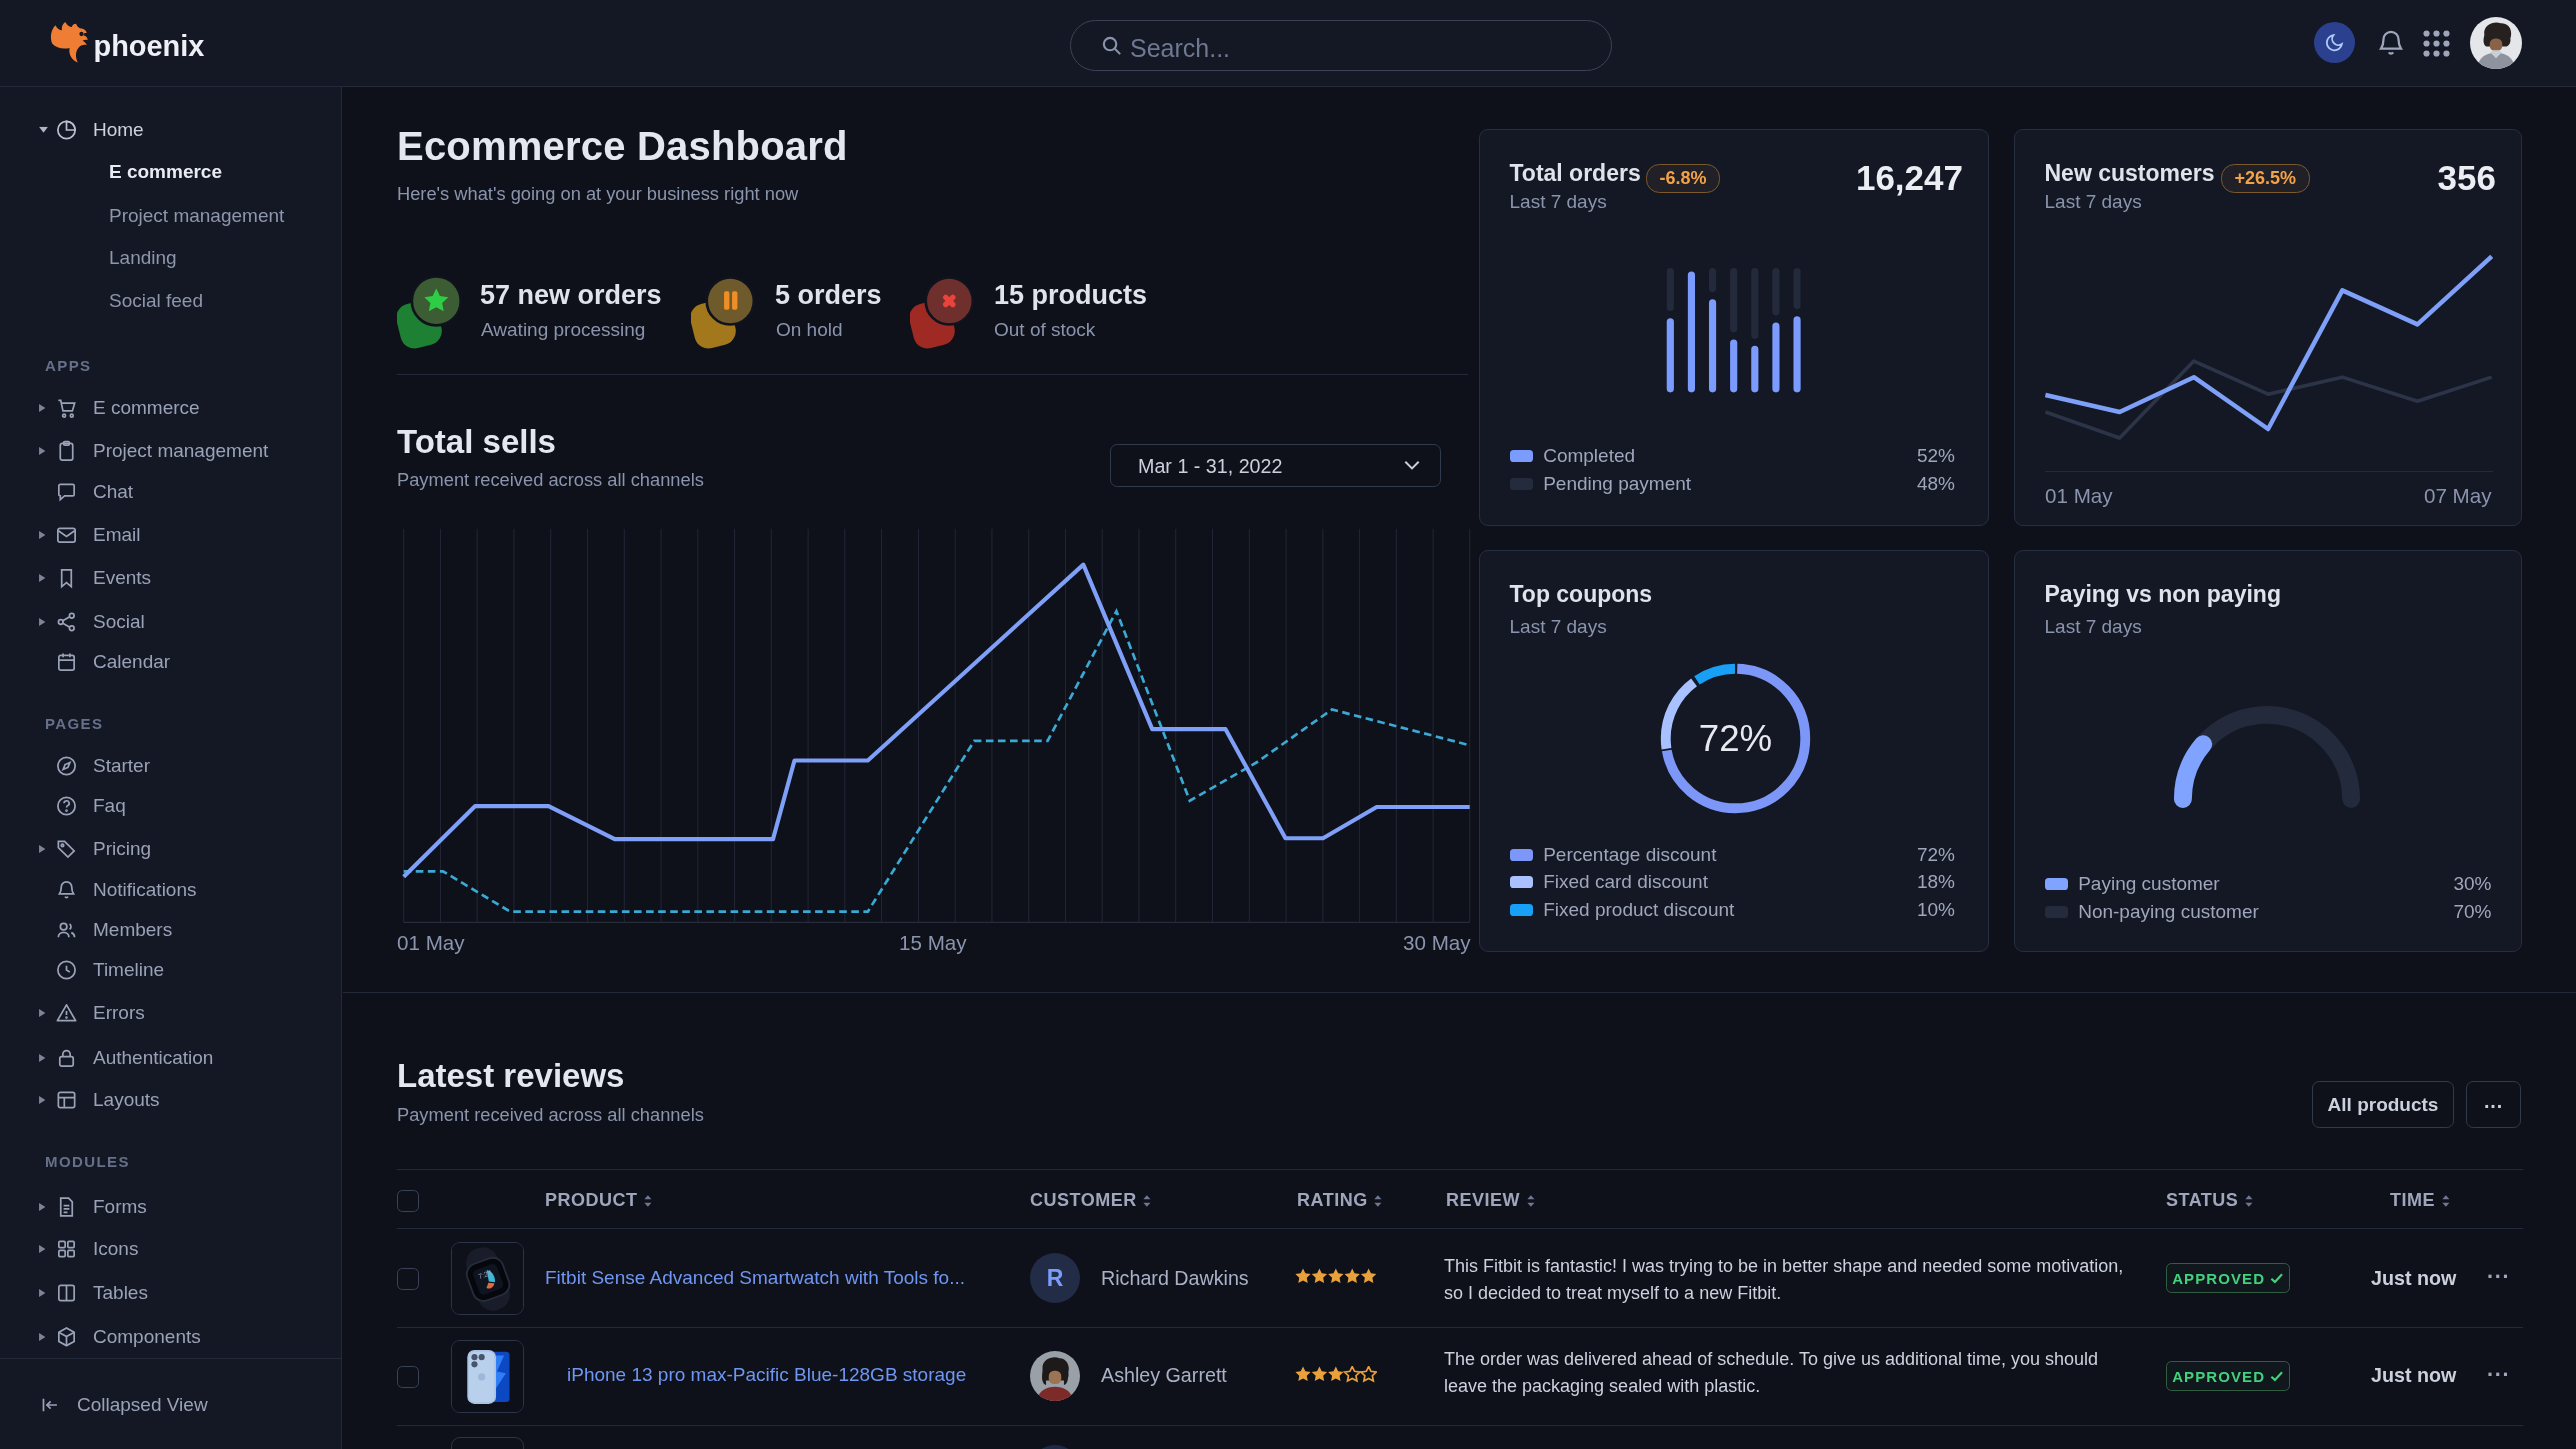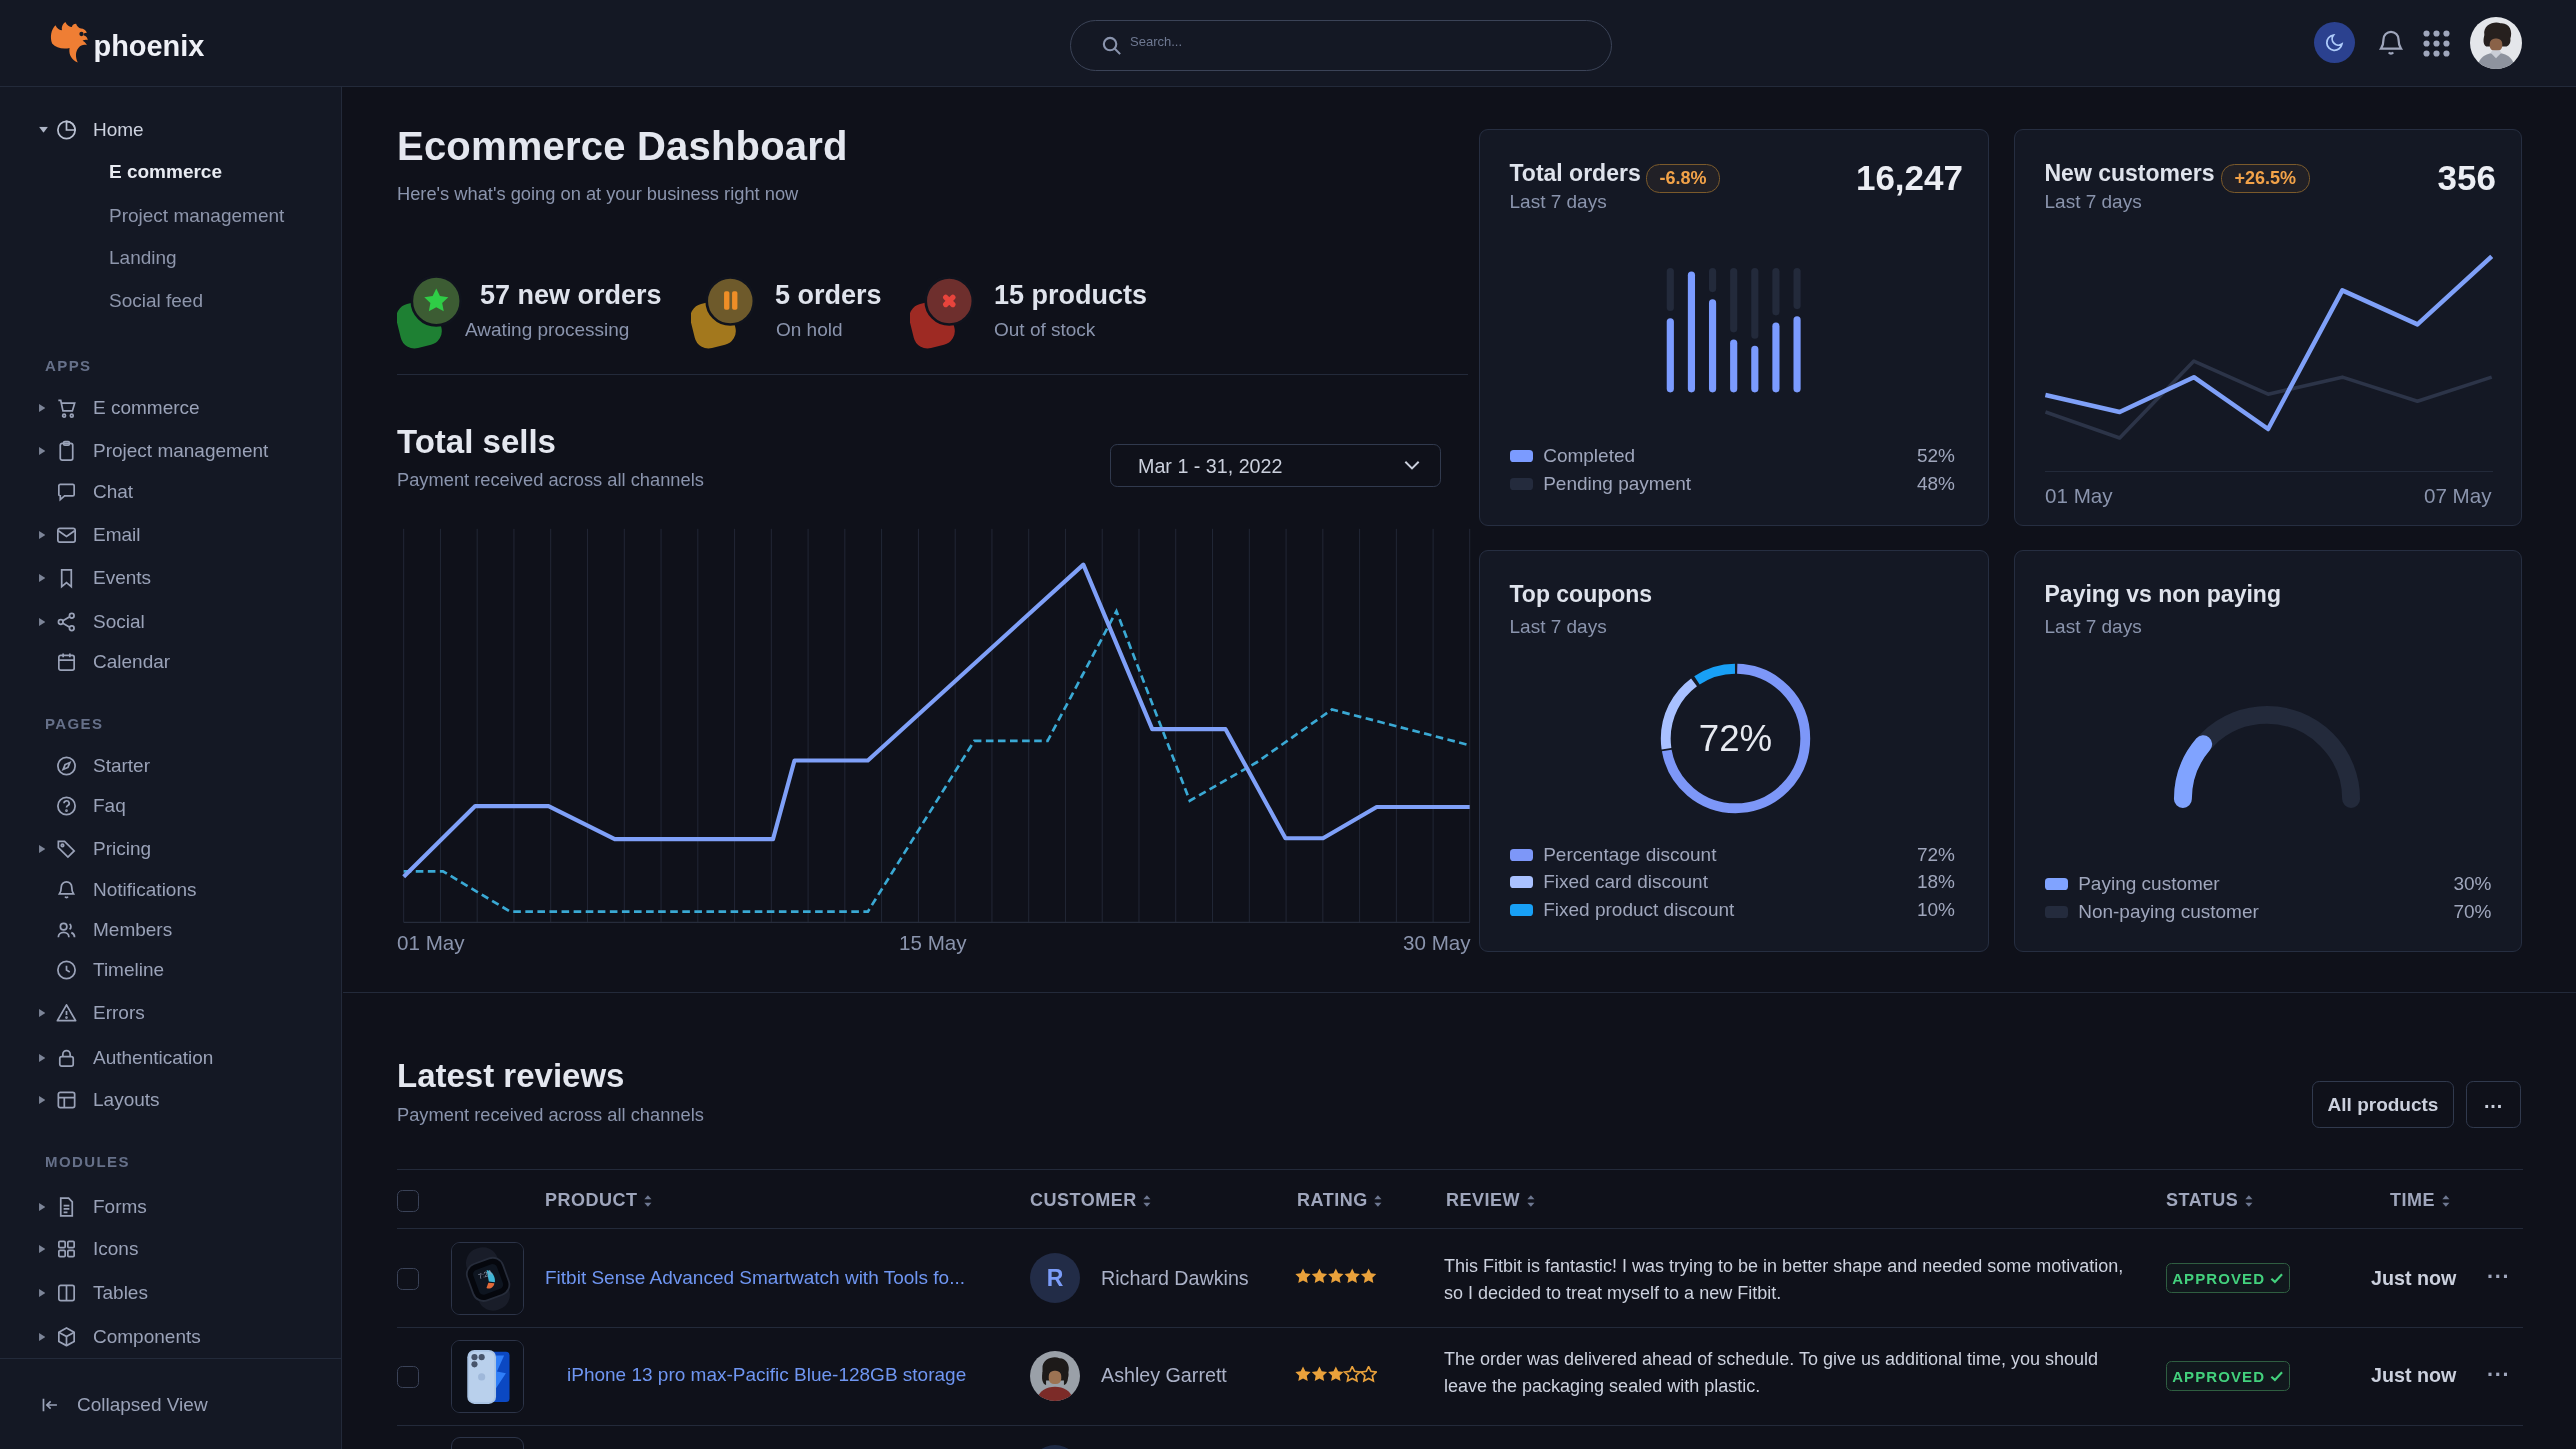--- a/index.html
+++ b/index.html
@@ -4,21 +4,21 @@
 <style>
   * { margin:0; padding:0; box-sizing:border-box; }
   html,body { width:2576px; height:1449px; overflow:hidden; }
   body { font-family:"Liberation Sans", sans-serif; background:#0f111a; color:#9fa6bc; position:relative; }
   .abs { position:absolute; }
 
   
   #navbar { position:absolute; left:0; top:0; width:2576px; height:87px; background:#141824; border-bottom:0.9px solid #232a3a; }
   #logo { position:absolute; left:40px; top:21.5px; width:269px; height:43px; }
   #nav-search { position:absolute; left:1070px; top:19.7px; width:542px; height:51px; border:0.9px solid #3b4357; border-radius:26px; }
-  #nav-search .ph { position:absolute; left:59px; top:13.4px; font-size:13px; color:#6e7891; }
+  #nav-search .ph { position:absolute; left:59px; top:13.4px; font-size:25px; color:#6e7891; }
 
   
   #sidebar { position:absolute; left:0; top:87px; width:342px; height:1362px; background:#141824; border-right:0.9px solid #232a3a; }
   .sb-item { position:absolute; left:0; width:342px; height:36px; font-size:19px; color:#9aa2b8; }
   .sb-item .car { position:absolute; left:39px; top:50%; transform:translateY(-50%); }
   .sb-item .ic  { position:absolute; left:55px; top:50%; transform:translateY(-50%); width:23px; height:23px;}
   .sb-item .tx  { position:absolute; left:93px; top:50%; transform:translateY(-50%); }
   .sb-sub { position:absolute; left:109px; transform:translateY(-50%); font-size:19px; color:#8e96ac; }
   .sb-label { position:absolute; left:45px; transform:translateY(-50%); font-size:15px; font-weight:700; letter-spacing:1.4px; color:#667089; }
 
@@ -348,21 +348,21 @@
 <div id="main" style="left:0;top:0;width:2576px;height:1449px;">
   <h1 class="pgtitle">Ecommerce Dashboard</h1>
   <div class="pgsub">Here's what's going on at your business right now</div>
 
   <svg class="abs" style="left:397px;top:276px" width="67" height="73" viewBox="0 0 75 82">
     <rect x="1" y="29" width="47" height="51" rx="16" transform="rotate(-14 24 54)" fill="#1e8033"></rect>
     <circle cx="44" cy="28" r="27.5" fill="#3c5c33" stroke="#10131d" stroke-width="3"></circle>
     <path d="M44 14 l4.1 8.6 9.4 1.2 -6.9 6.5 1.8 9.3 -8.4-4.6 -8.4 4.6 1.8-9.3 -6.9-6.5 9.4-1.2 Z" fill="#2fcd46"></path>
   </svg>
   <div class="abs stat-num" style="left:480px;top:280px;">57 new orders</div>
-  <div class="abs stat-sub" style="left:465px;top:319px;text-align:right;">Awating processing</div>
+  <div class="abs stat-sub" style="left:481px;top:319px;text-align:right;">Awating processing</div>
 
   <svg class="abs" style="left:691px;top:276px" width="67" height="73" viewBox="0 0 75 82">
     <rect x="1" y="29" width="47" height="51" rx="16" transform="rotate(-14 24 54)" fill="#a3781d"></rect>
     <circle cx="44" cy="28" r="26.5" fill="#6e5a2b" stroke="#10131d" stroke-width="3"></circle>
     <rect x="37" y="17" width="6" height="21" rx="2" fill="#ef8e27"></rect>
     <rect x="46" y="17" width="6" height="21" rx="2" fill="#ef8e27"></rect>
   </svg>
   <div class="abs stat-num" style="left:775px;top:280px;">5 orders</div>
   <div class="abs stat-sub" style="left:776px;top:319px;">On hold</div>
 

